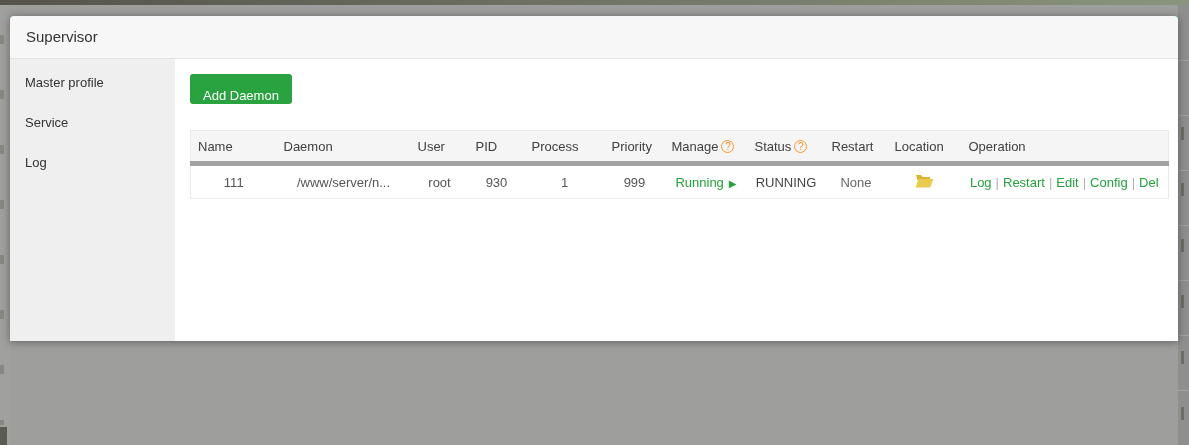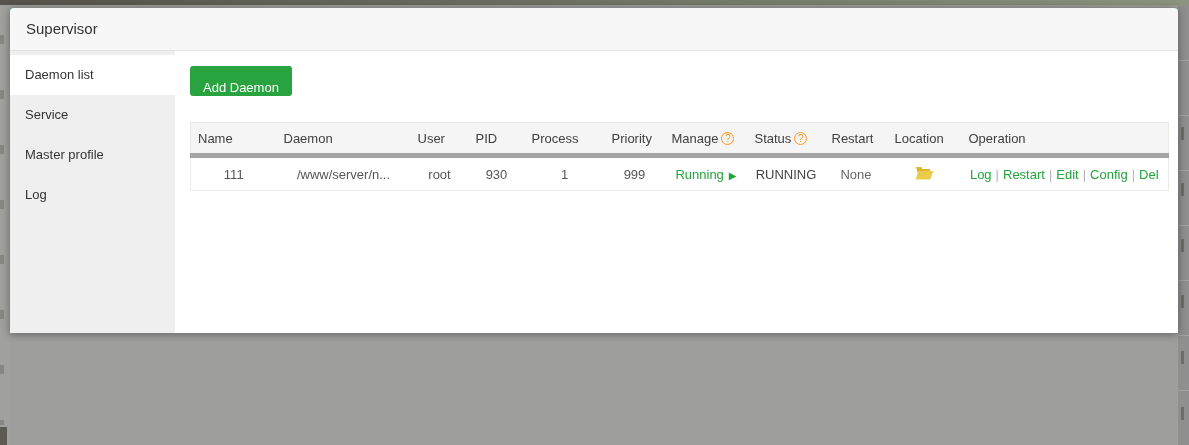--- a/index.html
+++ b/index.html
@@ -37,21 +37,21 @@
     content:""; position:absolute; left:0; top:55px; width:11px; height:390px;
     background:repeating-linear-gradient(180deg,#a2a2a2 0 1px,transparent 1px 55px);
   }
   .backdrop-right::after {
     content:""; position:absolute; left:3px; top:122px; width:3px; height:305px;
     background:repeating-linear-gradient(180deg,#6e6e66 0 13px,transparent 13px 56px);
   }
 
   
   .modal {
-    position:absolute; left:10px; top:8px; width:1168px; height:325px;
+    position:absolute; left:10px; top:16px; width:1168px; height:325px;
     background:#14b8a6; border-radius:4px 4px 0 0;
     box-shadow:0 1px 8px rgba(0,0,0,.4);
     display:flex; flex-direction:column; overflow:hidden;
   }
   .modal-header {
     height:43px; background:#f7f7f7; border-bottom:1px solid #e3e3e3;
     flex:0 0 auto;
   }
   .modal-title {
     line-height:42px; padding-left:16px; font-size:15px; color:#333;
@@ -117,28 +117,25 @@
 
 <div class="modal">
 
   <div class="modal-header">
     <div class="modal-title">Supervisor</div>
   </div>
 
   <div class="modal-body">
 
     <div class="sidebar">
-      <div class="sidebar-item active">
-        <span>Daemon list</span>
+      <div class="sidebar-item">
+        <span>Master profile</span>
       </div>
       <div class="sidebar-item">
         <span>Service</span>
-      </div>
-      <div class="sidebar-item">
-        <span>Master profile</span>
       </div>
       <div class="sidebar-item">
         <span>Log</span>
       </div>
     </div>
 
     <div class="content">
 
       <div class="btn-row">
         <button class="btn-add">Add Daemon</button>

